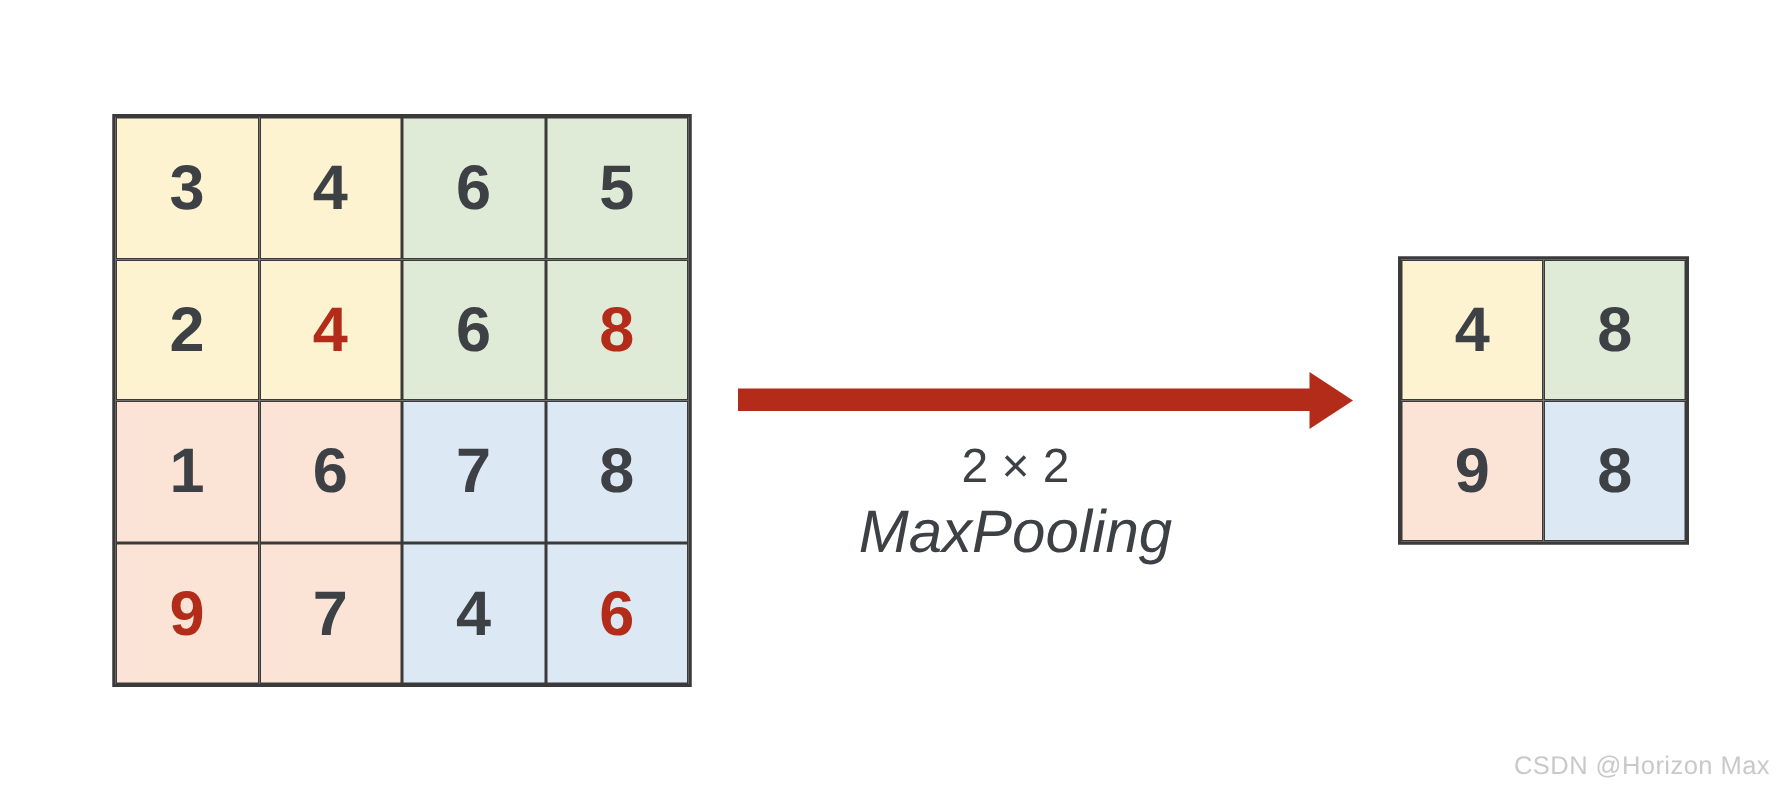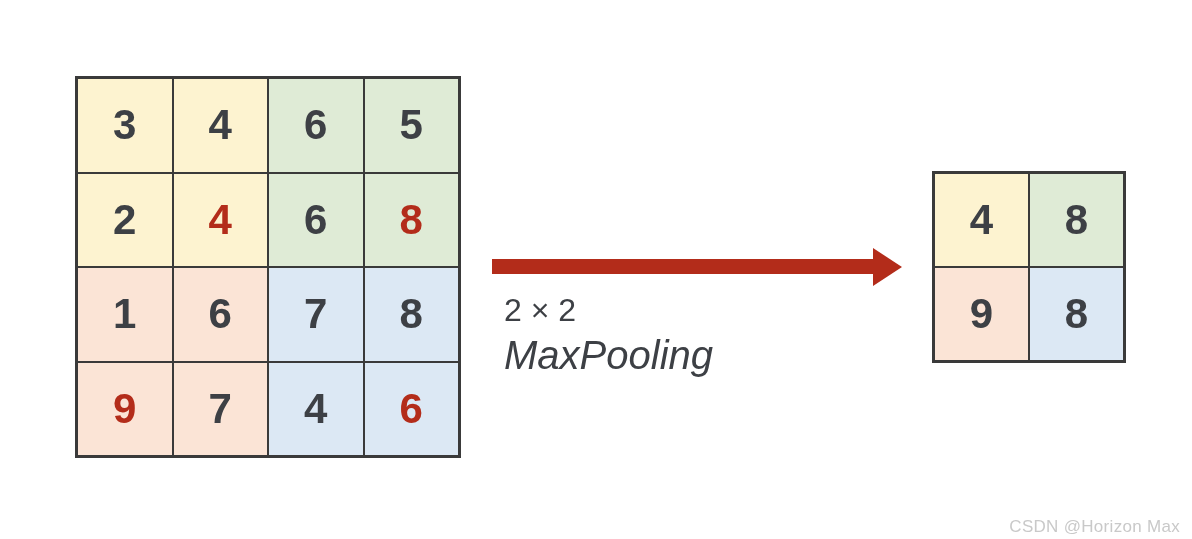--- a/index.html
+++ b/index.html
@@ -40,27 +40,27 @@
     position:absolute;left:492px;top:259px;width:382px;height:15px;
     background:var(--c-accent);
   }
   .arrow-head{
     position:absolute;left:873px;top:248px;width:0;height:0;
     border-top:19px solid transparent;
     border-bottom:19px solid transparent;
     border-left:29px solid var(--c-accent);
   }
   .op-label{
-    position:absolute;left:504px;top:292px;width:410px;
-    text-align:left;color:var(--c-digit);
+    position:absolute;left:472px;top:292px;width:410px;
+    text-align:center;color:var(--c-digit);
   }
   .op-line1{font-size:32px;line-height:36px;}
   .op-line2{font-size:40px;line-height:46px;margin-top:4px;font-style:italic;}
   .watermark{
-    position:absolute;right:12px;bottom:2px;
+    position:absolute;right:12px;bottom:18px;
     font-size:17px;color:#c9c9c9;letter-spacing:0.3px;
   }
 </style>
 </head>
 <body>
 
 <div class="grid grid-input">
     <div class="cell" style="background: rgb(253, 243, 208);">3</div>
     <div class="cell" style="background: rgb(253, 243, 208);">4</div>
     <div class="cell" style="background: rgb(223, 235, 214);">6</div>

